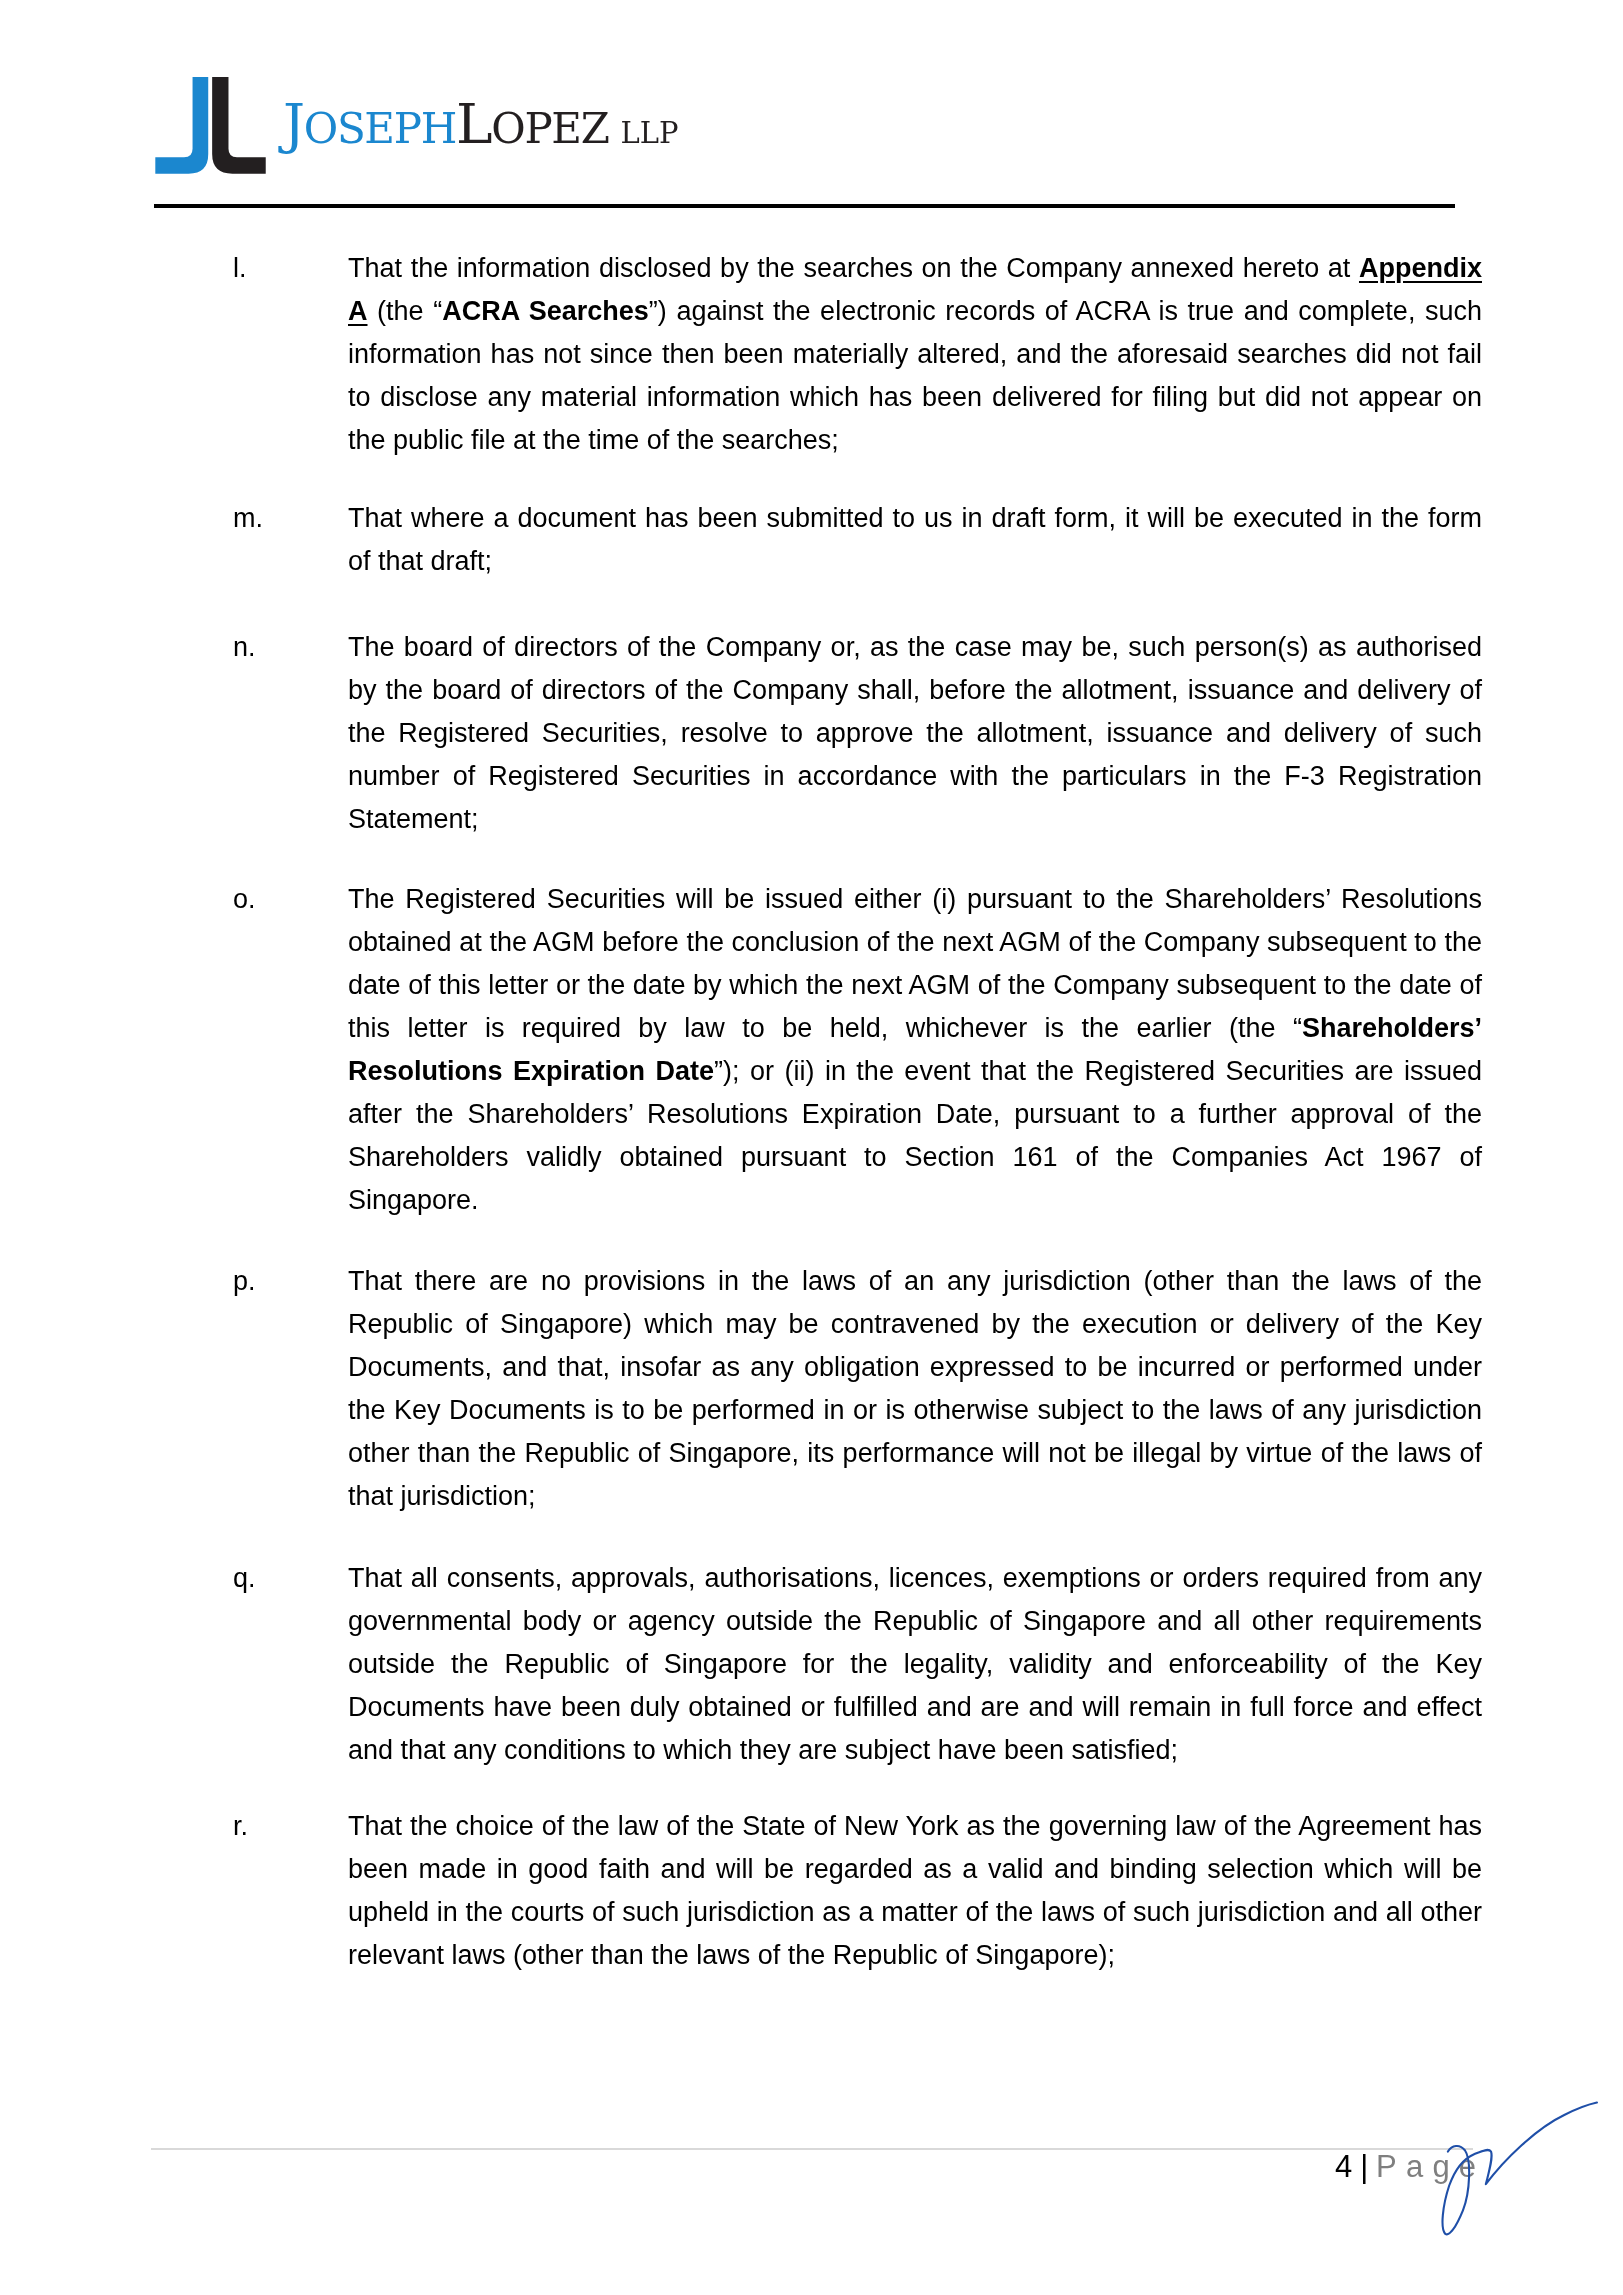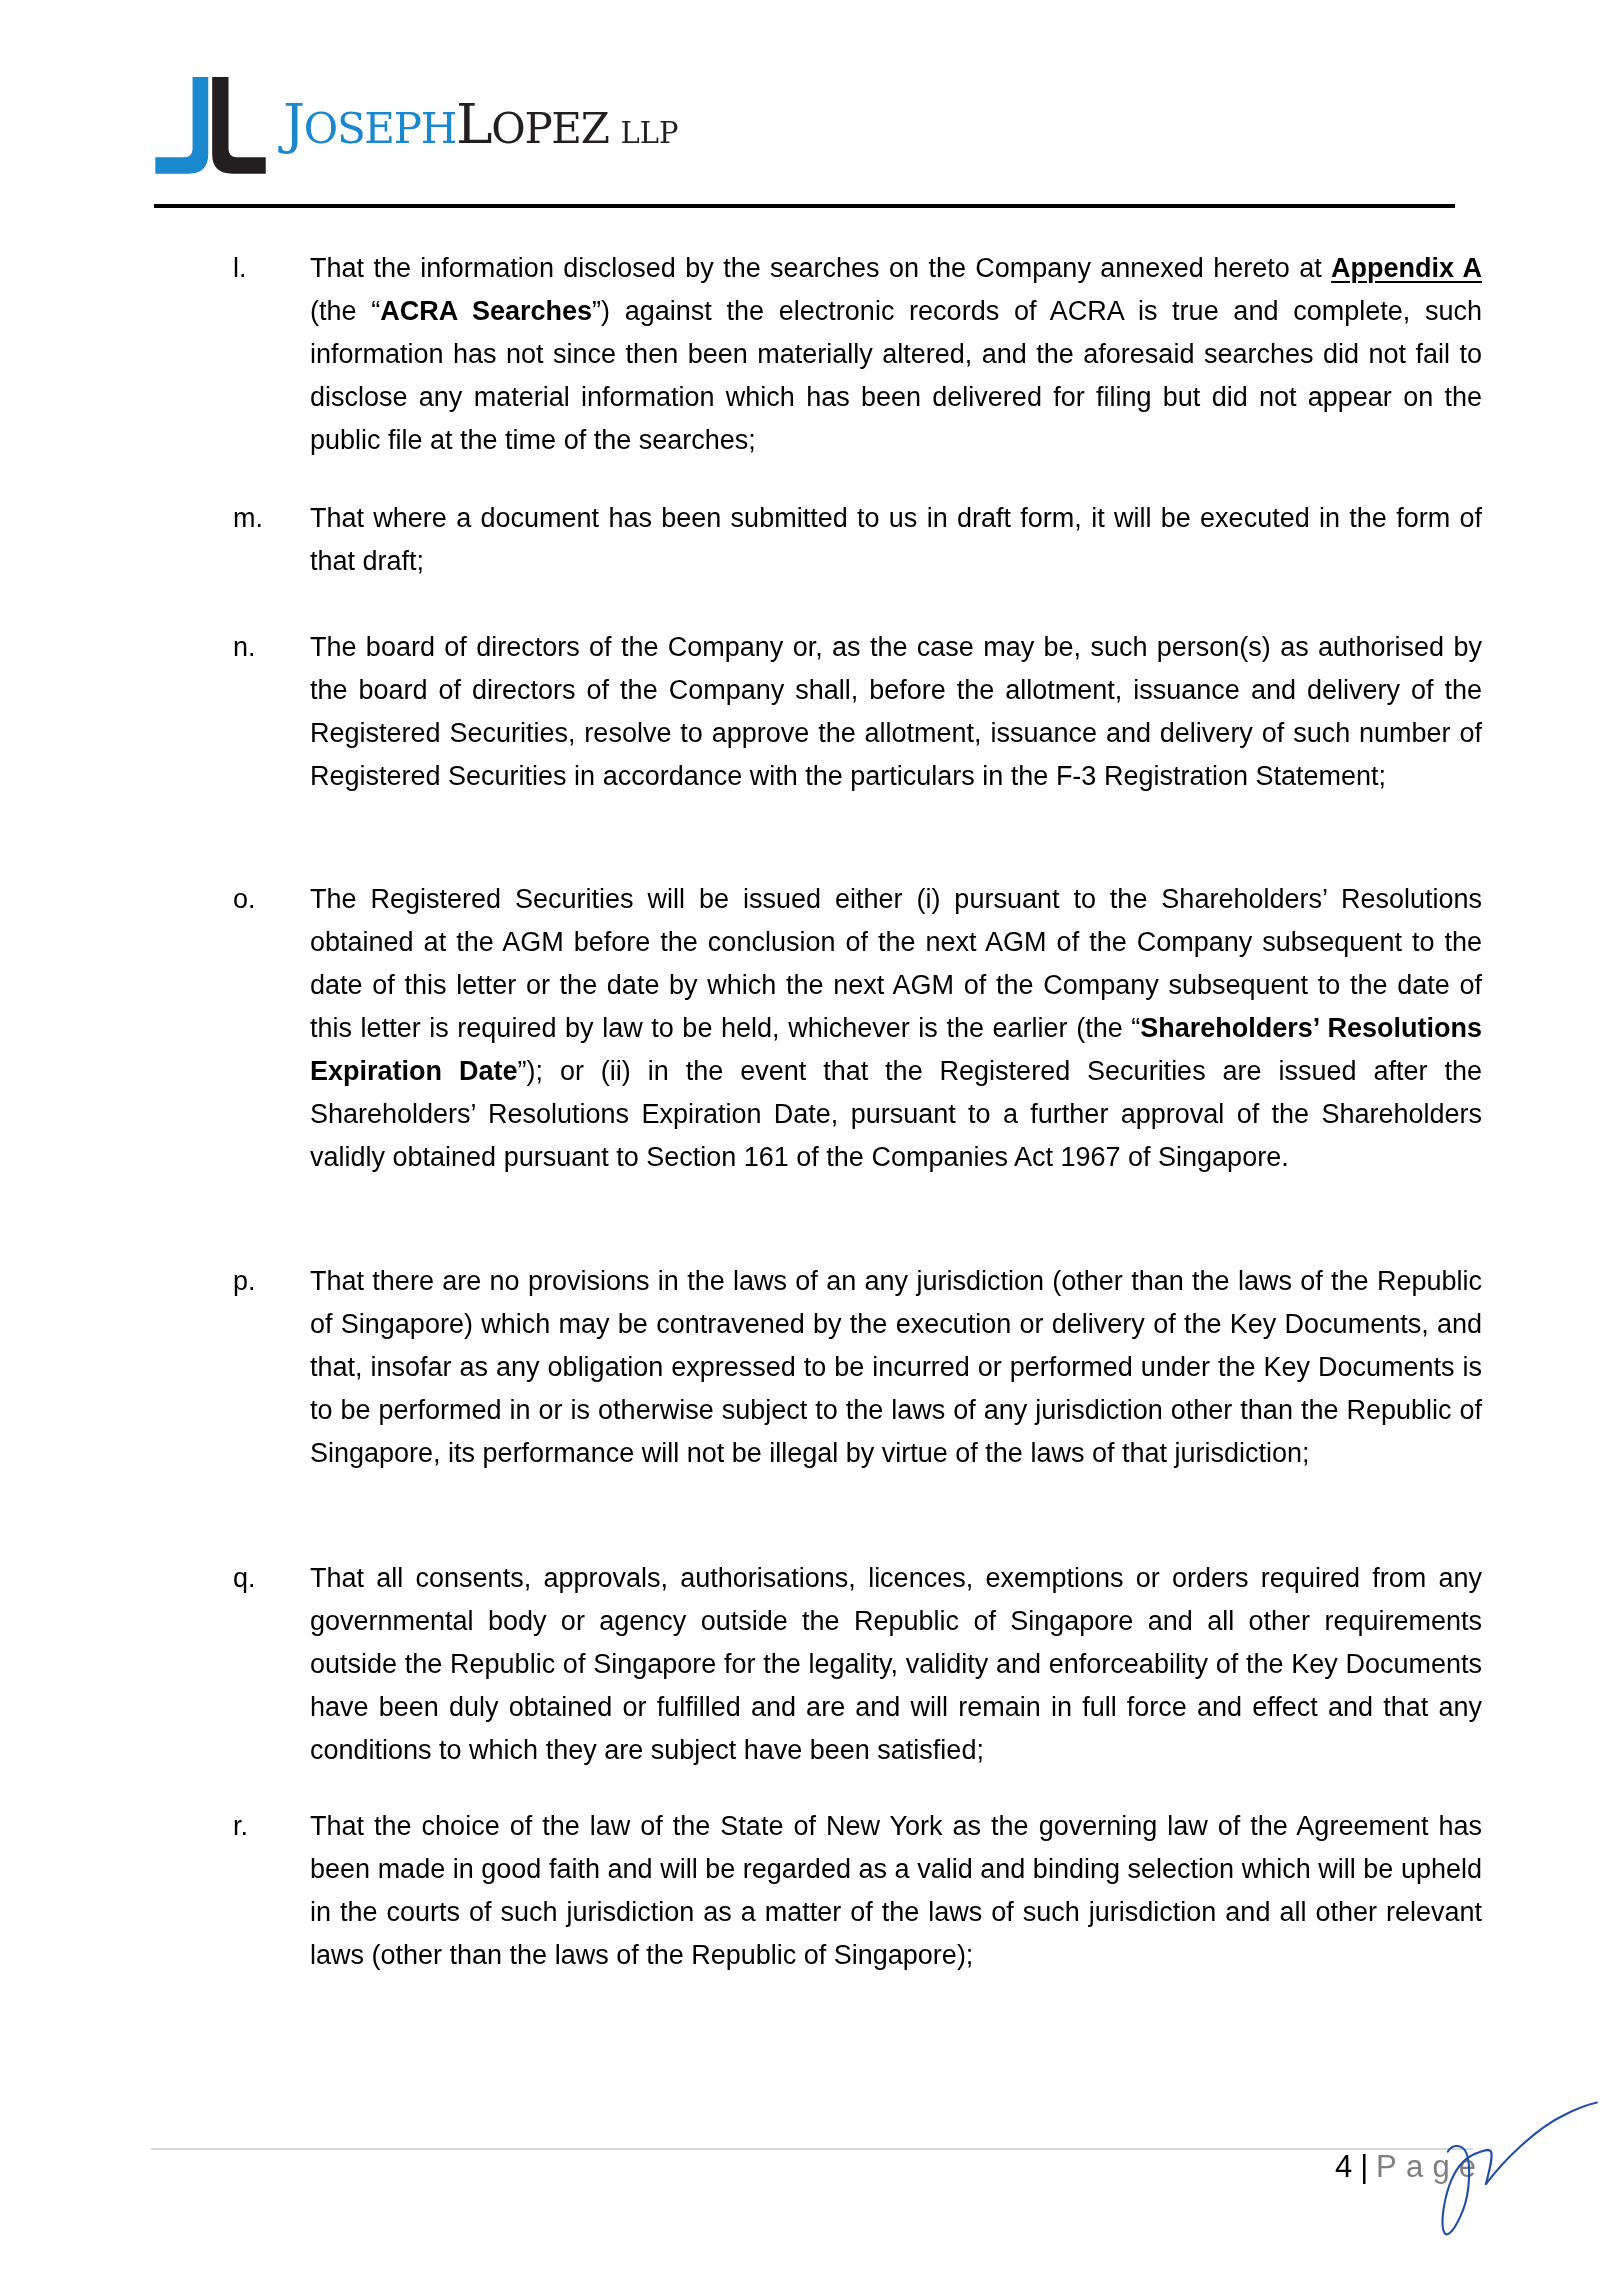--- a/index.html
+++ b/index.html
@@ -15,21 +15,21 @@
   .wm-big { font-size: 55px; letter-spacing: -1.3px; }
   .wm-small { font-size: 42px; letter-spacing: -1.3px; }
   .wm-llp { font-size: 29px; letter-spacing: 0px; margin-left: 11.8px; }
   .wordmark span { display: inline-block; vertical-align: baseline; }
   .header-rule { position: absolute; left: 154px; top: 204px; width: 1301px; height: 3.9px; background: #000; }
 
   
   .clause { position: absolute; left: 233px; width: 1249px;
     font-family: "Liberation Sans", "DejaVu Sans", sans-serif; font-size: 27px; line-height: 43px; color: #000; }
   .clause-label { position: absolute; left: 0; top: 0; width: 65px; }
-  .clause-text { margin-left: 77px; text-align: justify; text-align-last: left; }
+  .clause-text { margin-left: 115px; text-align: justify; text-align-last: left; }
   .clause-text b { font-weight: bold; }
   .u { text-decoration: underline; text-decoration-thickness: 2px; text-underline-offset: 3.9px; }
 
   
   .footer-rule { position: absolute; left: 151px; top: 2148px; width: 1322px; height: 2px; background: #d9d9d9; }
   .page-num { position: absolute; left: 1335px; top: 2152px; font-family: "Liberation Sans", "DejaVu Sans", sans-serif;
     font-size: 31px; line-height: 29px; white-space: nowrap; }
   .pn-num { color: #000; }
   .pn-sep { color: #000; margin: 0 7.9px; }
   .pn-word { color: #7f7f7f; letter-spacing: 9.2px; }

